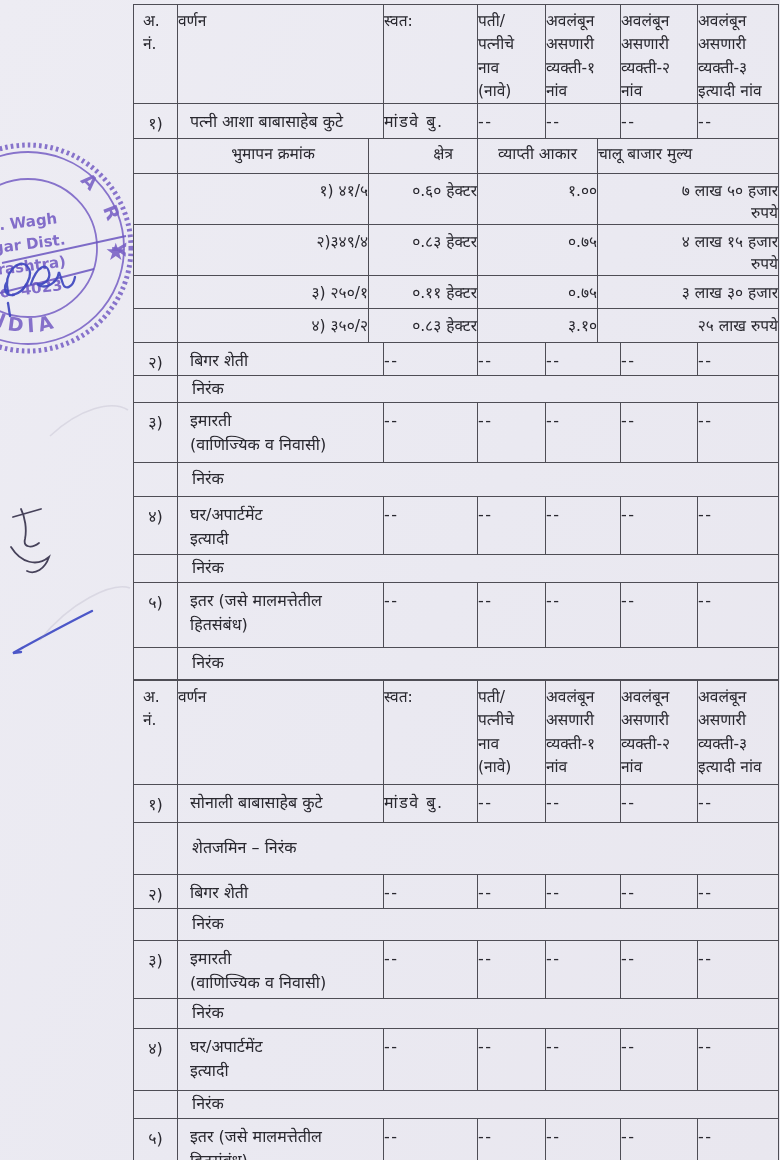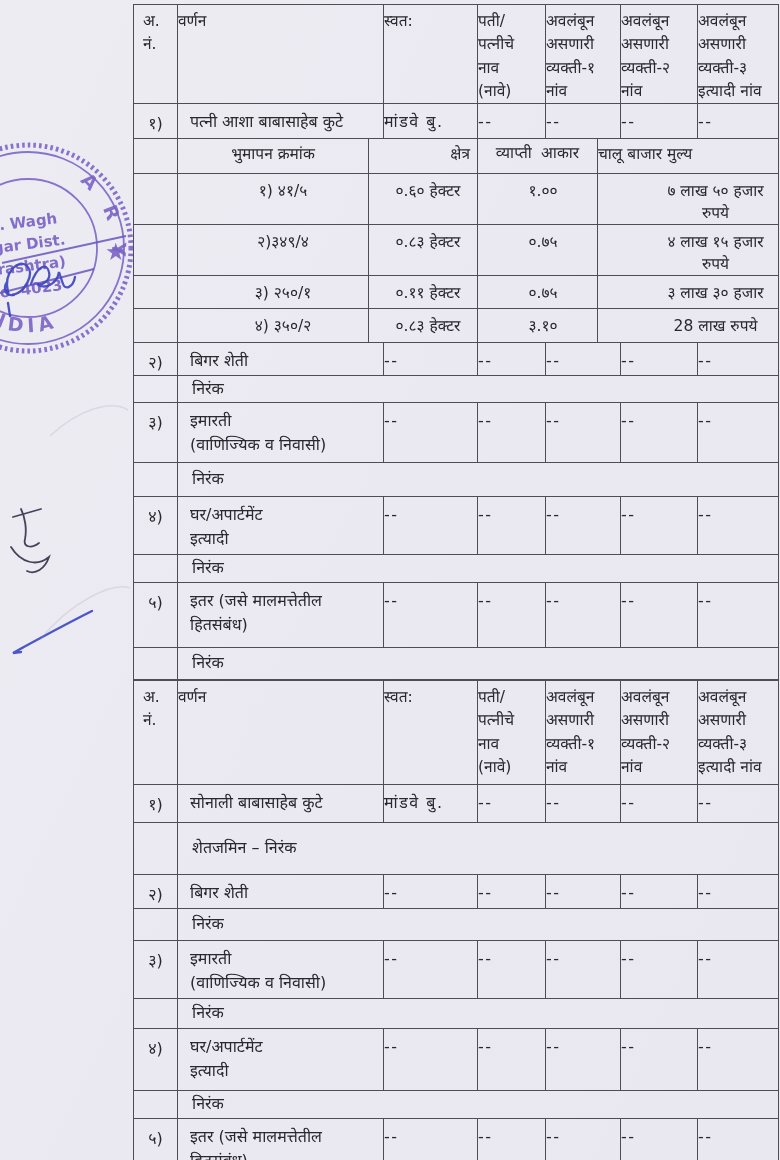--- a/index.html
+++ b/index.html
@@ -21,25 +21,25 @@
   
   .hd{white-space:pre-line;text-align:left;padding-top:5px;font-size:15.5px;line-height:1.5;}
   .hd0{text-align:left;padding-left:9px;}
   
   .num{text-align:center;padding-top:9px;}
   .desc{text-align:left;padding:6px 4px 2px 12px;white-space:pre-line;line-height:1.5;}
   .val{text-align:left;padding-top:7px;letter-spacing:1.5px;}
   
   .sh{font-size:15.5px;padding-top:4px;}
   .sh0{text-align:center;}
-  .sh1{text-align:right;padding-right:7px;}
-  .sh2{text-align:center;font-family:Liberation Mono, monospace;}
+  .sh1{text-align:right;padding-right:24px;}
+  .sh2{text-align:center;}
   .sh3{text-align:left;padding-right:9px;}
   
-  .sr{font-size:15.5px;padding-top:6px;text-align:center;}
+  .sr{font-size:15.5px;padding-top:6px;text-align:right;}
   .sr0{padding-left:20px;}
   .sr1{padding-left:10px;margin-left:40px;}
   .sr2{padding-left:11px;}
   .sr3{padding-left:55px;}
   
   .nil{text-align:left;padding-left:14px;vertical-align:middle;}
   .spacer{}
   #ink{position:absolute;left:0;top:0;width:780px;height:1160px;pointer-events:none;}
   #stampbox{position:absolute;left:0;top:130px;width:152px;height:248px;}
 </style>
@@ -152,21 +152,21 @@
             <td colspan="1" class="sr sr0">३) २५०/१</td>
             <td colspan="2" class="sr sr1">०.११ हेक्टर</td>
             <td colspan="2" class="sr sr2">०.७५</td>
             <td colspan="3" class="sr sr3">३ लाख ३० हजार</td>
           </tr>
           <tr style="height: 34px;">
             <td colspan="1" class="spacer"></td>
             <td colspan="1" class="sr sr0">४) ३५०/२</td>
             <td colspan="2" class="sr sr1">०.८३ हेक्टर</td>
             <td colspan="2" class="sr sr2">३.१०</td>
-            <td colspan="3" class="sr sr3">28 लाख रुपये</td>
+            <td colspan="3" class="sr sr3">२५ लाख रुपये</td>
           </tr>
           <tr style="height: 26px;">
             <td colspan="1" class="num">२)</td>
             <td colspan="2" class="desc">बिगर शेती</td>
             <td colspan="1" class="val">--</td>
             <td colspan="1" class="val">--</td>
             <td colspan="2" class="val">--</td>
             <td colspan="1" class="val">--</td>
             <td colspan="1" class="val">--</td>
           </tr>

